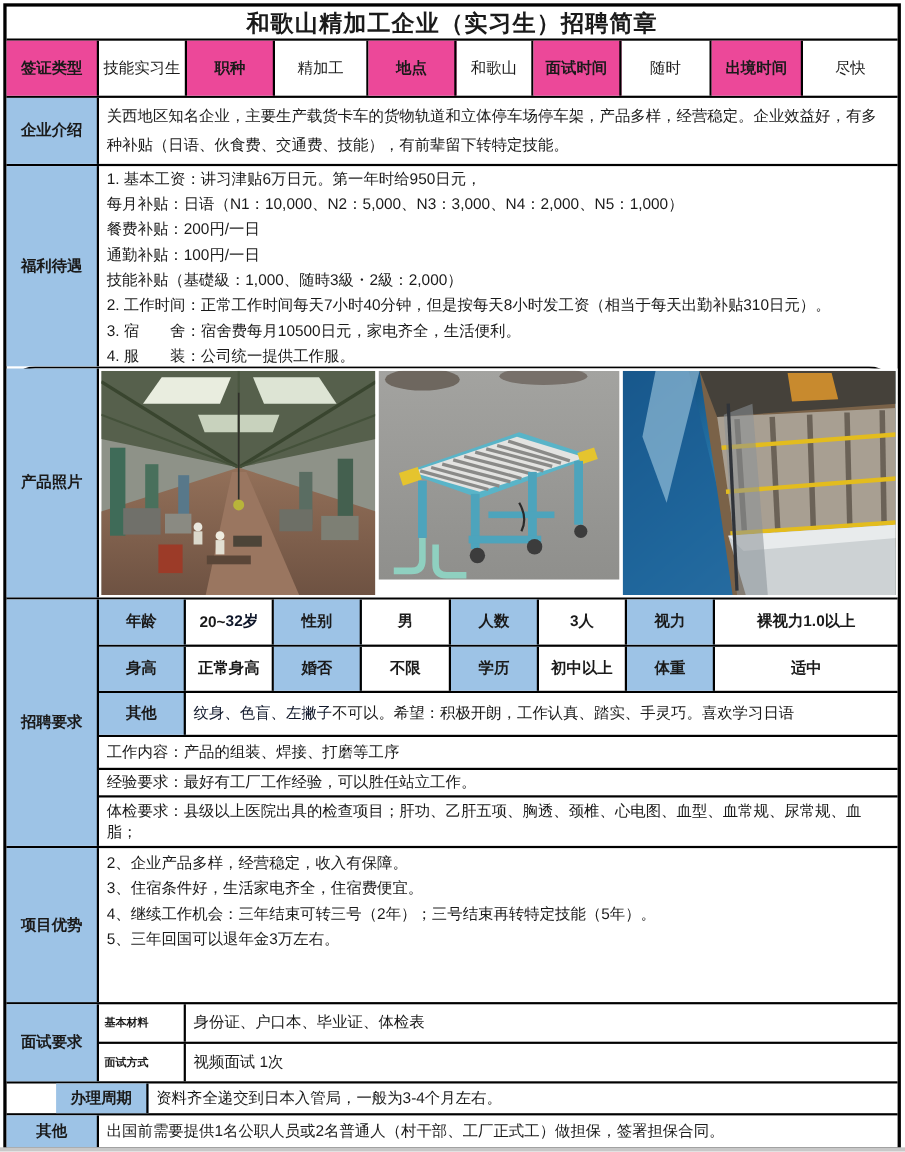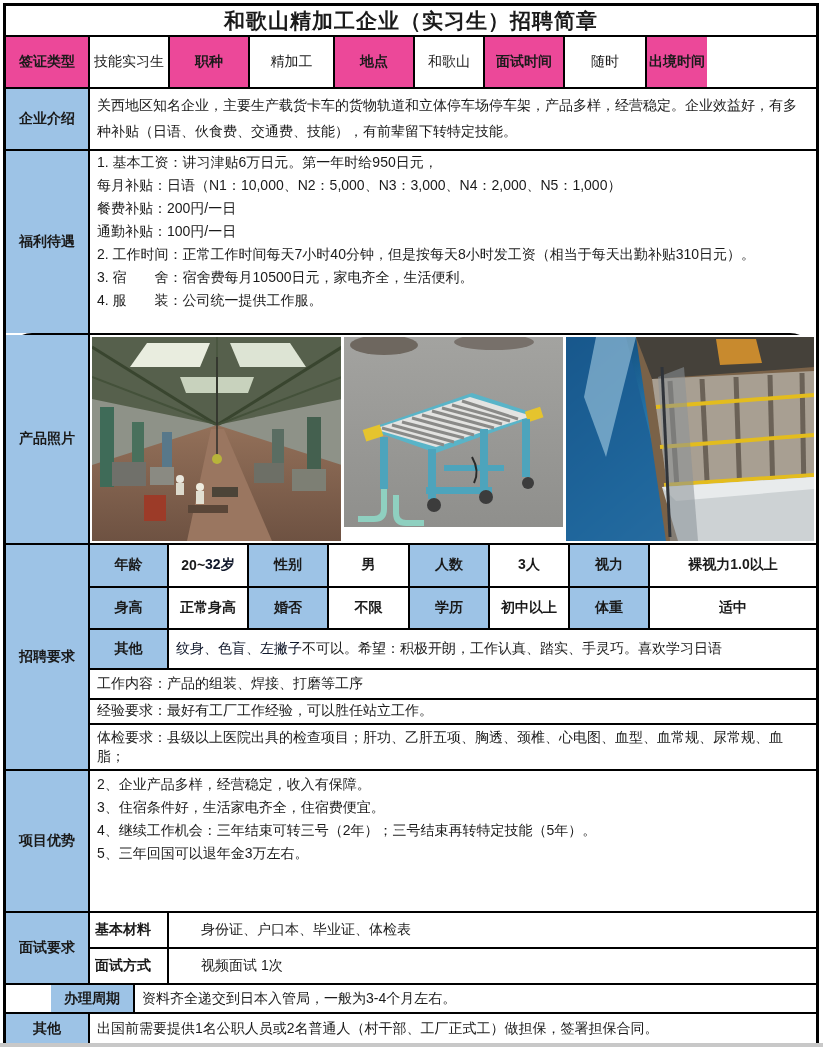--- a/index.html
+++ b/index.html
@@ -78,22 +78,22 @@
   
   .r-adv { height:142px; }
   .adv-text { padding:2px 7px; font-size:14px; line-height:23px; }
 
   
   .r-int { height:72px; }
   .int-rows { flex:1; display:flex; flex-direction:column; }
   .int-row { display:flex; height:36px; border-bottom:2px solid #000; }
   .int-row:last-child { border-bottom:none; flex:1; }
   .int-k { width:79px; min-width:79px; border-right:2px solid #000; font-weight:bold;
-           display:flex; align-items:center; padding-left:5px; font-size:14px; }
-  .int-v { flex:1; display:flex; align-items:center; padding-left:7px; font-size:14px;margin-left:25px; }
+           display:flex; align-items:center; padding-left:5px; font-size:10px; }
+  .int-v { flex:1; display:flex; align-items:center; padding-left:7px; font-size:14px; }
 
   
   .r-period { height:29px;padding-left:45px; }
   .r-last { height:31px; }
   .simple-text { flex:1; display:flex; align-items:center; padding:0 7px; font-size:14px; }
 </style>
 </head>
 <body>
 
 <div class="table">
@@ -102,35 +102,37 @@
 
   <div class="row r-top">
     <div class="cell blue" style="width:84px">签证类型</div>
     <div class="cell" style="width:80px">技能实习生</div>
     <div class="cell blue" style="width:80px">职种</div>
     <div class="cell" style="width:85px">精加工</div>
     <div class="cell blue" style="width:80px">地点</div>
     <div class="cell" style="width:70px">和歌山</div>
     <div class="cell blue" style="width:80px">面试时间</div>
     <div class="cell" style="width:82px">随时</div>
-    <div class="cell blue" style="width:60px">出境时间</div>
+    <div class="cell blue" style="width:83px">出境时间</div>
+    <div class="cell" style="flex:1">尽快</div>
   </div>
 
   <div class="row r-intro">
     <div class="lbl">企业介绍</div>
     <div class="content intro-text">关西地区知名企业，主要生产载货卡车的货物轨道和立体停车场停车架，产品多样，经营稳定。企业效益好，有多种补贴（日语、伙食费、交通费、技能），有前辈留下转特定技能。</div>
   </div>
 
   <div class="row r-welfare">
     <div class="lbl">福利待遇</div>
     <div class="content">
       <div class="wl">1. 基本工资：讲习津贴6万日元。第一年时给950日元，</div>
       <div class="wl">每月补贴：日语（N1：10,000、N2：5,000、N3：3,000、N4：2,000、N5：1,000）</div>
       <div class="wl">餐费补贴：200円/一日</div>
       <div class="wl">通勤补贴：100円/一日</div>
+      <div class="wl">技能补贴（基礎級：1,000、随時3級・2級：2,000）</div>
       <div class="wl">2. 工作时间：正常工作时间每天7小时40分钟，但是按每天8小时发工资（相当于每天出勤补贴310日元）。</div>
       <div class="wl">3. 宿　　舍：宿舍费每月10500日元，家电齐全，生活便利。</div>
       <div class="wl">4. 服　　装：公司统一提供工作服。</div>
     </div>
   </div>
 
   <div class="row r-photos">
     <div class="lbl">产品照片</div>
     <div class="content photo-strip">
 

